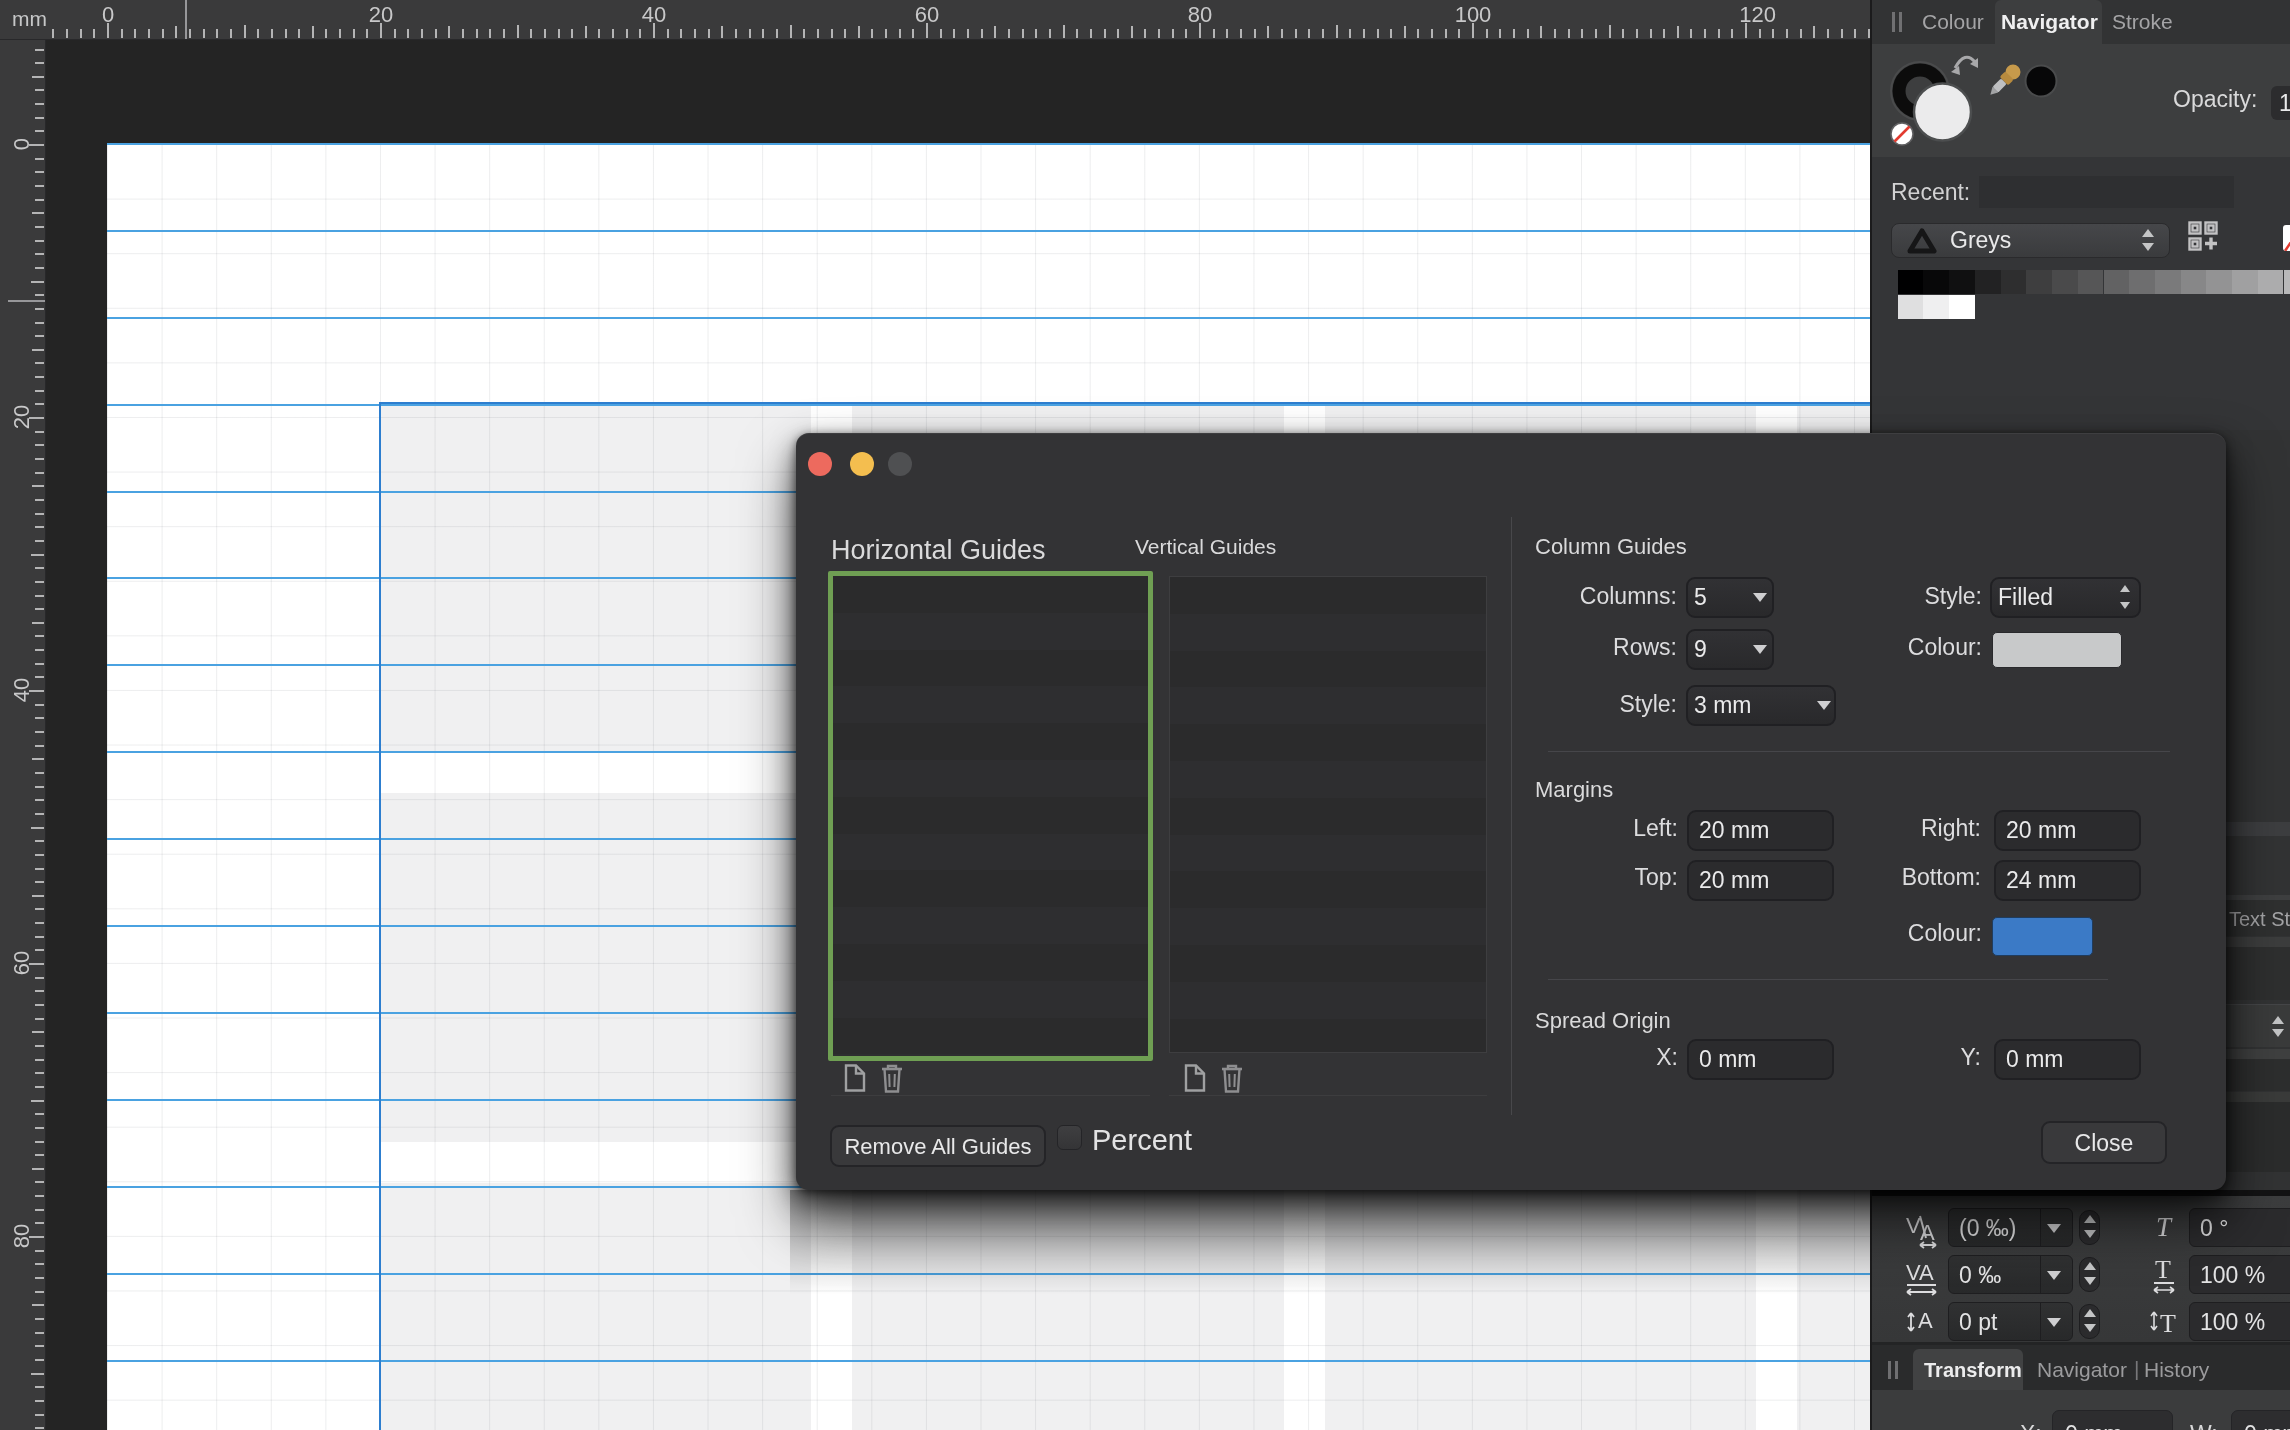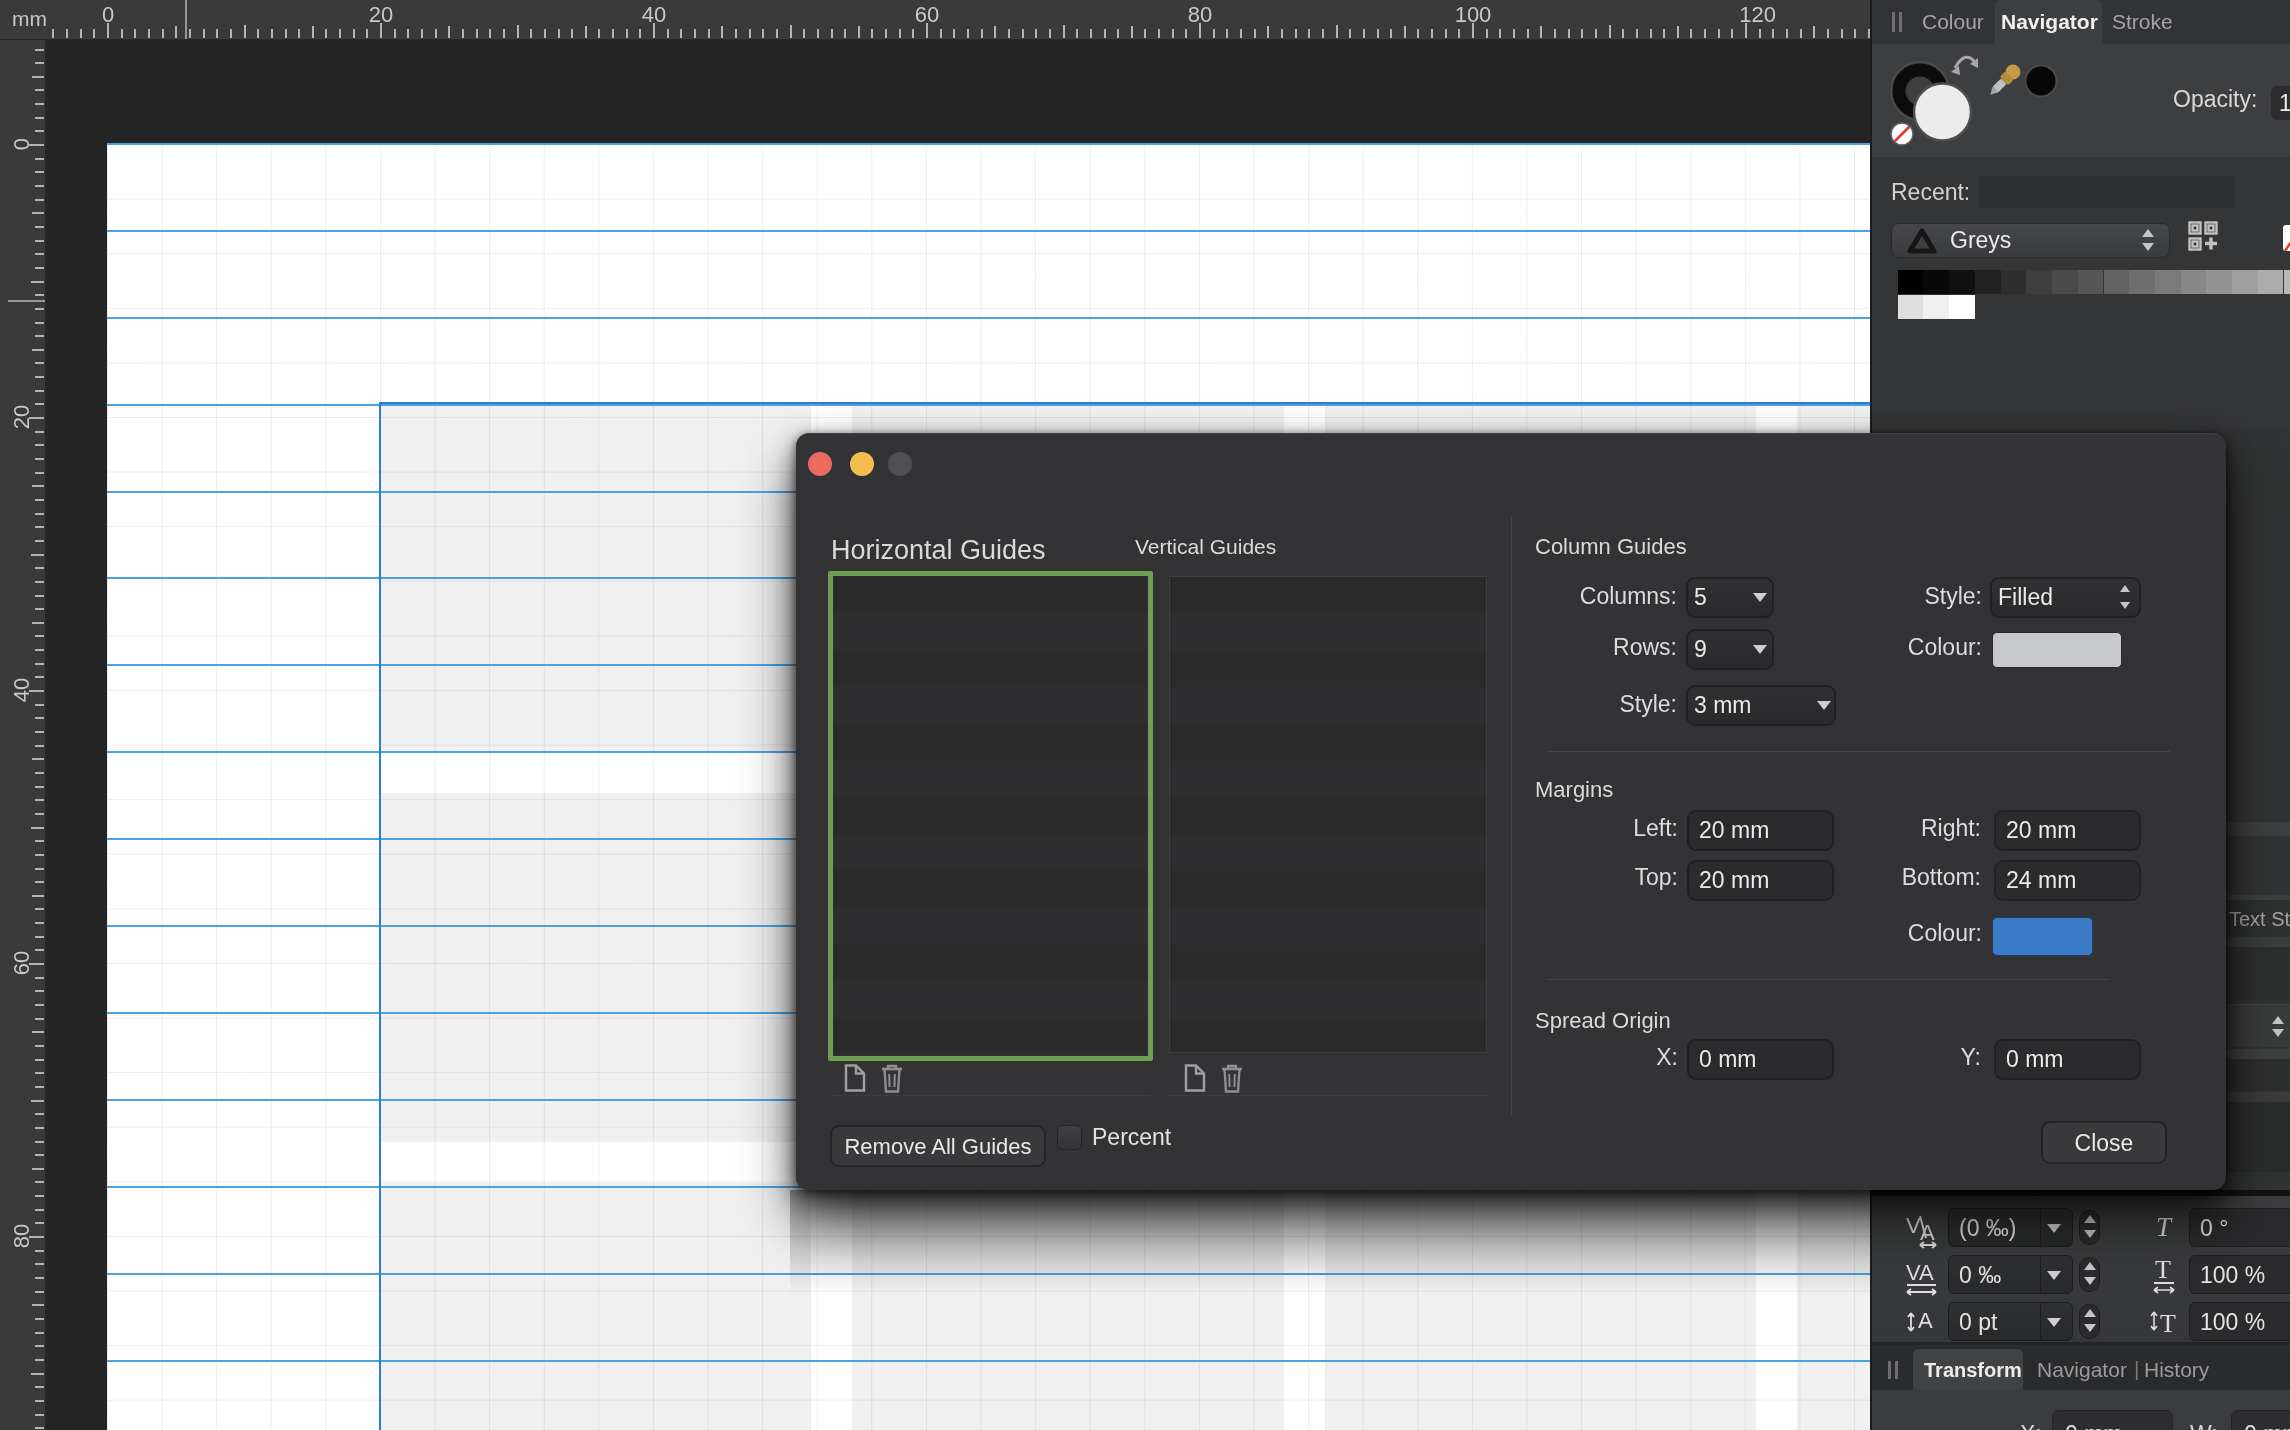--- a/index.html
+++ b/index.html
@@ -530,21 +530,21 @@
       <path d="M 13 1.5 V 9.5 H 21" fill="none" stroke="#9fa0a1" stroke-width="2.4"></path>
     </svg>
     <svg class="ab" style="left:424px;top:630px;" width="24" height="30" viewBox="0 0 24 30">
       <path d="M 2 6 H 22" stroke="#8e8e90" stroke-width="2.6"></path>
       <path d="M 8 6 V 3 H 16 V 6" fill="none" stroke="#8e8e90" stroke-width="2.4"></path>
       <path d="M 4.5 6 L 6 28.5 H 18 L 19.5 6" fill="none" stroke="#8e8e90" stroke-width="2.4"></path>
       <path d="M 9.2 11 L 9.6 24 M 14.8 11 L 14.4 24" stroke="#8e8e90" stroke-width="2"></path>
     </svg>
     <div class="btn" style="left:34px;top:692px;width:216px;height:42px;line-height:40px;font-size:22px;">Remove All Guides</div>
     <div class="ab" style="left:261px;top:692px;width:25px;height:25px;background:linear-gradient(#3f3f41,#343436);border:1px solid #242427;border-radius:6px;box-sizing:border-box;"></div>
-    <div class="ab" style="left:296px;top:691px;color:#e2e2e3;font-size:23px;">Percent</div>
+    <div class="ab" style="left:296px;top:691px;color:#e2e2e3;font-size:29px;">Percent</div>
     <div class="btn" style="left:1245px;top:688px;width:126px;height:43px;line-height:41px;">Close</div>
     <div class="ab" style="left:715px;top:84px;width:1px;height:598px;background:#48484b;"></div>
     <div class="ab" style="left:739px;top:101px;color:#dadadb;font-size:22px;">Column Guides</div>
     <div class="lbl" style="left:581px;top:150px;width:300px;text-align:right;font-size:23px;">Columns:</div>
     <div class="lbl" style="left:581px;top:201px;width:300px;text-align:right;font-size:23px;">Rows:</div>
     <div class="lbl" style="left:581px;top:258px;width:300px;text-align:right;font-size:23px;">Style:</div>
     <div class="lbl" style="left:886px;top:150px;width:300px;text-align:right;font-size:23px;">Style:</div>
     <div class="lbl" style="left:886px;top:201px;width:300px;text-align:right;font-size:23px;">Colour:</div>
     <div class="box" style="left:890px;top:144px;width:88px;height:41px;">5</div>
     <div class="dd" style="left:957px;top:160px;"></div>

